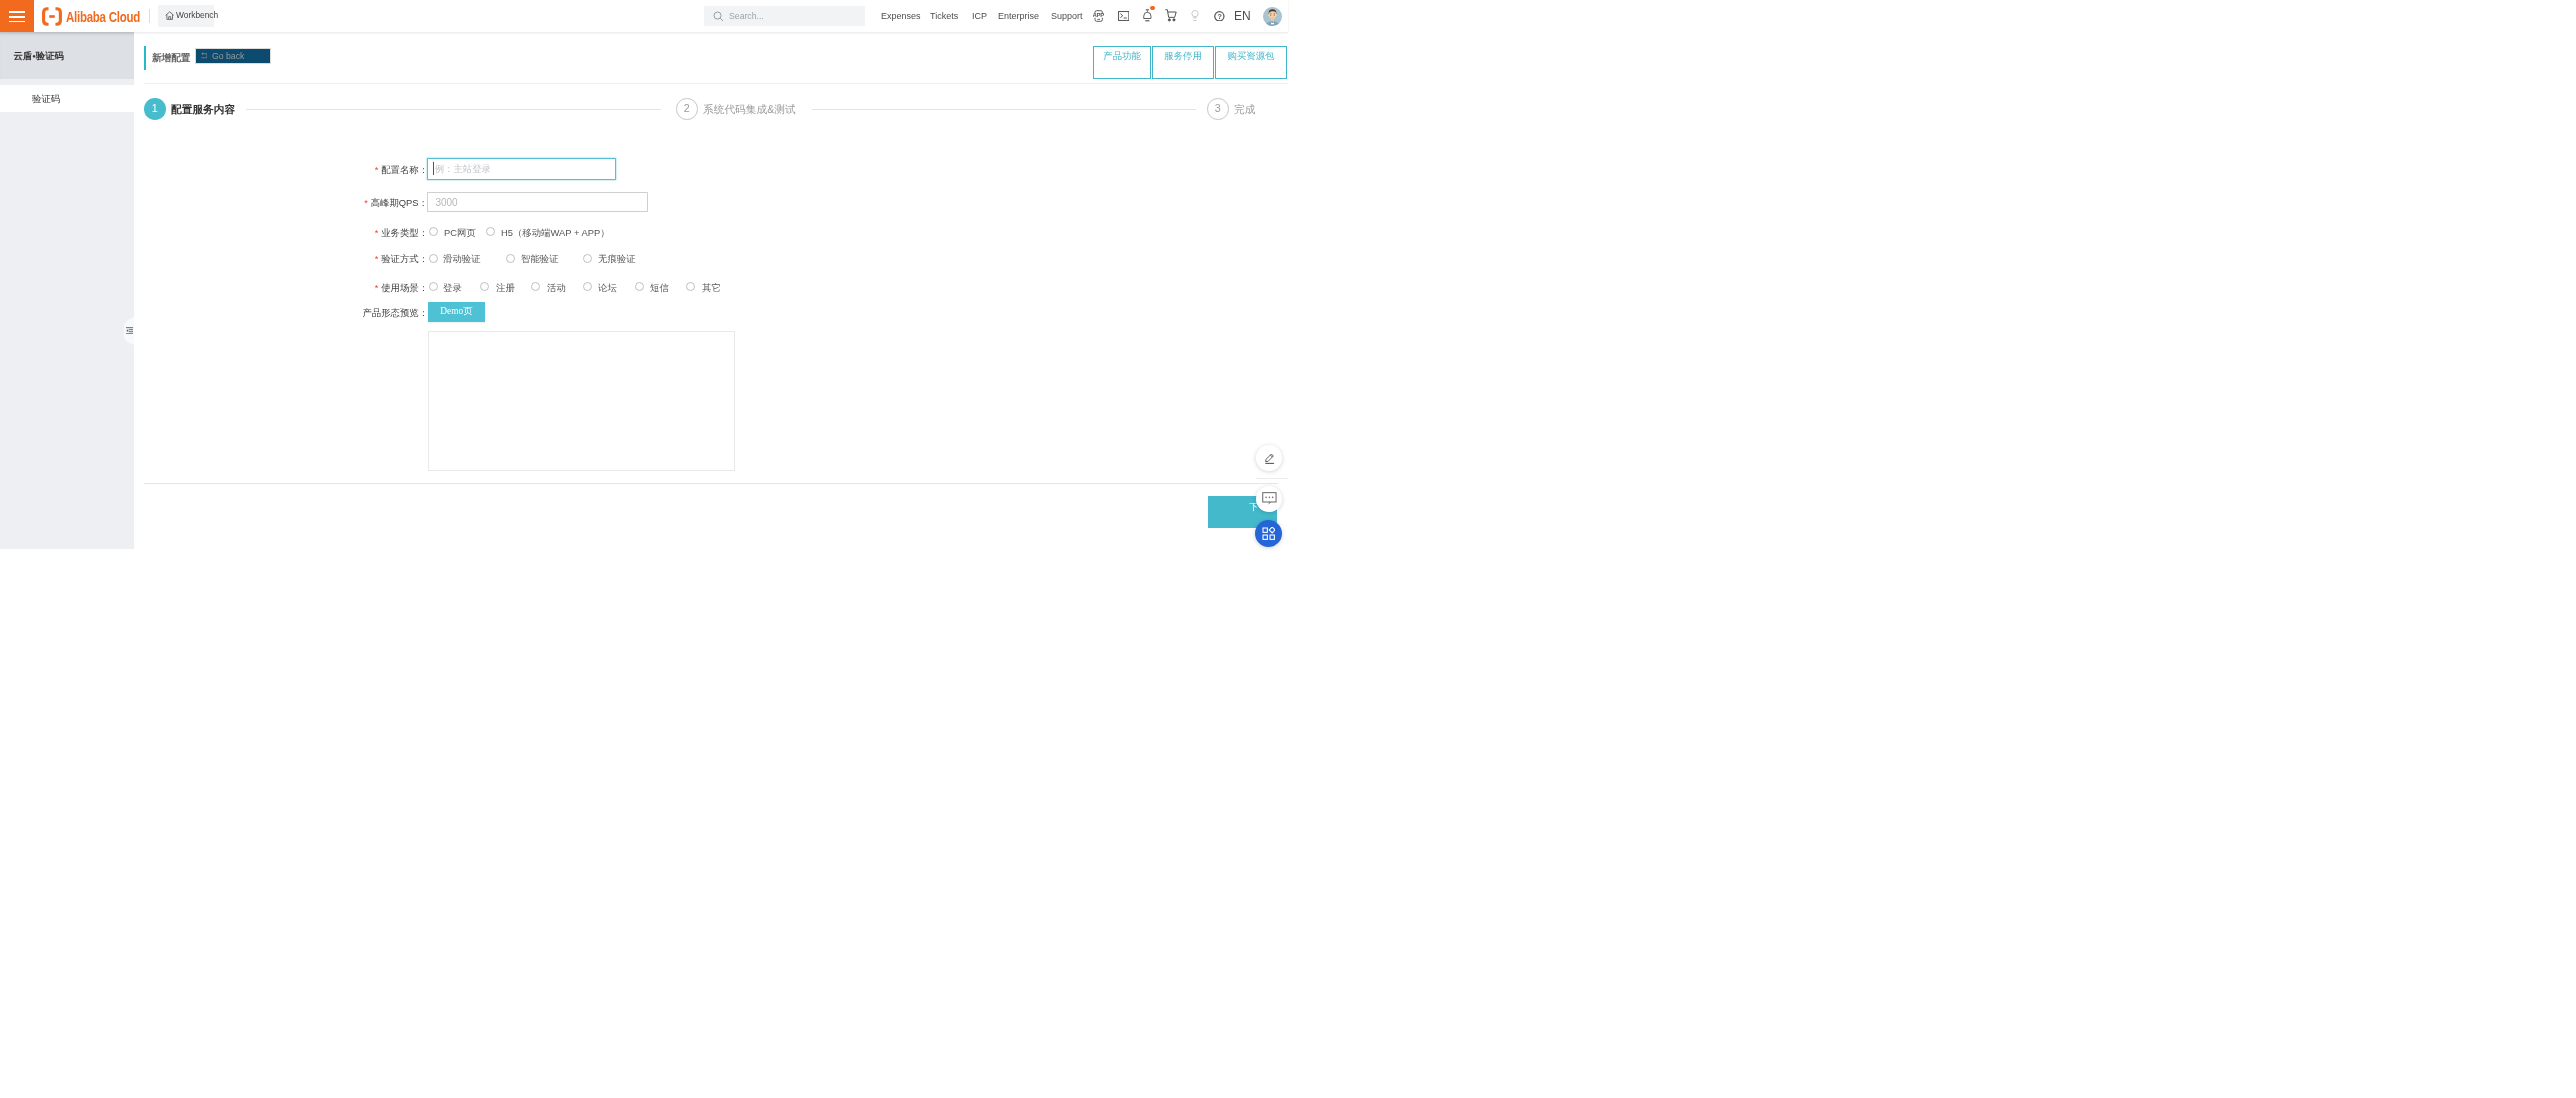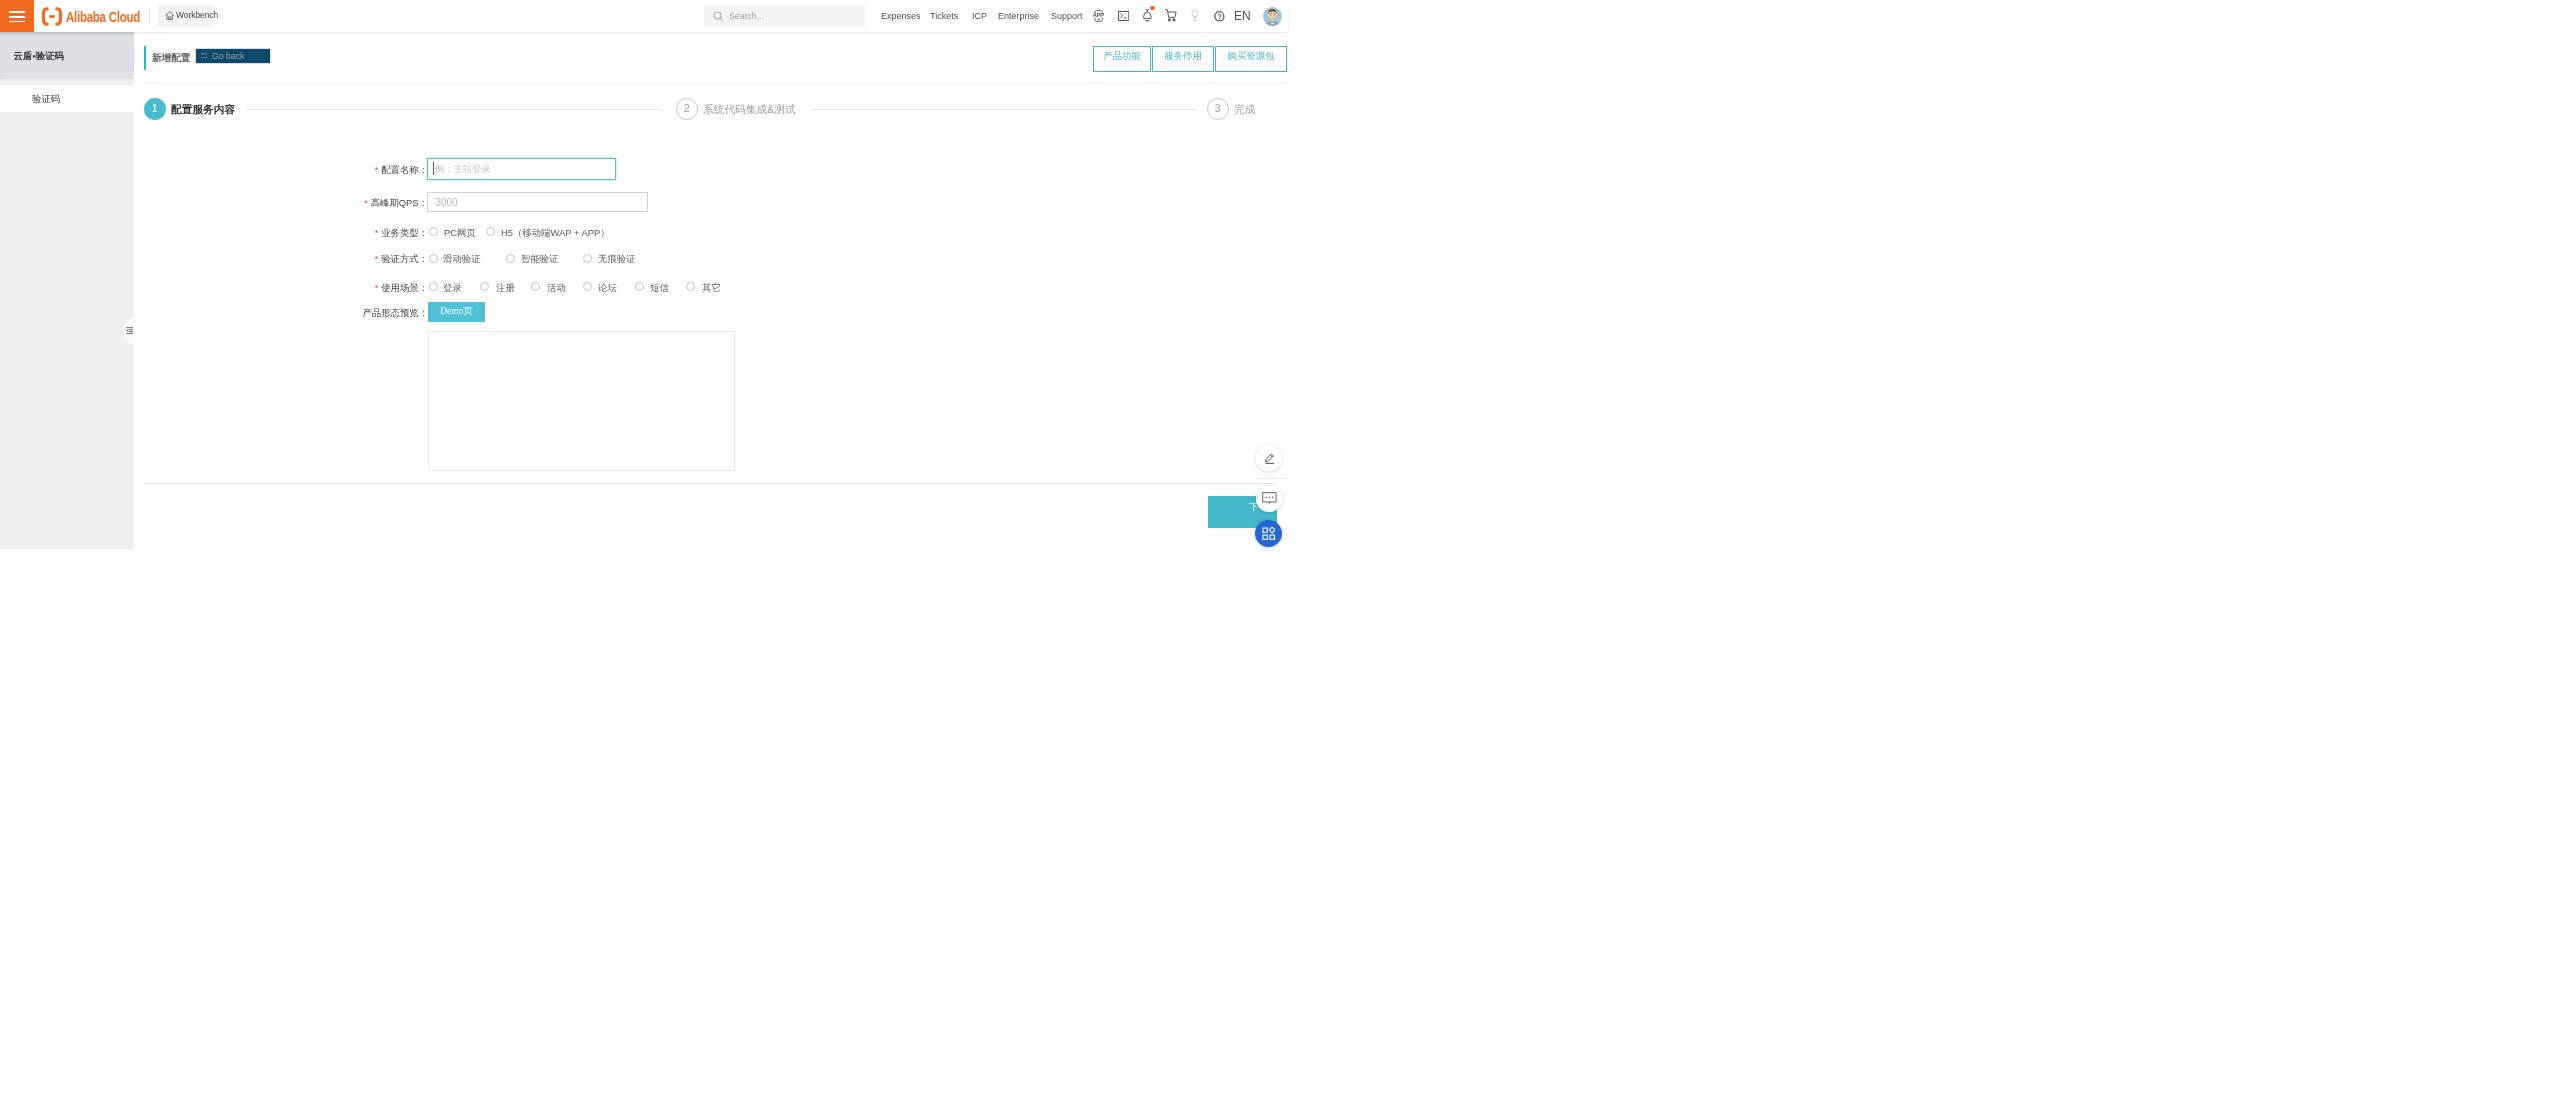--- a/index.html
+++ b/index.html
@@ -36,21 +36,21 @@
   #collapseicon { position:absolute; left:126px; top:327px; }
 
   
   #titlebar { position:absolute; left:144px; top:46px; width:2px; height:23.5px; background:#27b9c8; }
   #pagetitle { position:absolute; left:152px; top:52px; font-size:9.7px; font-weight:bold; color:#636363; letter-spacing:-0.1px; }
   #gobackbtn { position:absolute; left:195px; top:48px; width:76px; height:16px; border:0.7px solid #dcdcdc;
     border-radius:0.7px; color:#999; font-size:8.7px; line-height:14.8px; background:#0c4a6e; }
   #gobackbtn svg { position:absolute; left:4.7px; top:3.4px; }
   #gobackbtn span { position:absolute; left:16px; }
   #hdrline { position:absolute; left:144px; top:83px; width:1144px; height:0.7px; background:#efefef; }
-  .topbtn { position:absolute; top:46px; height:26px; border:0.7px solid #42b6c9; color:#42b6c9;
+  .topbtn { position:absolute; top:46px; height:33px; border:0.7px solid #42b6c9; color:#42b6c9;
     font-size:9.4px; text-align:center; line-height:18px; background:#fff; }
 
   
   .stepcircle { position:absolute; border-radius:50%; }
   #sc1 { left:144px; top:98px; width:21.5px; height:21.5px; background:#47bccd; color:#fff;
     font-size:10.7px; text-align:center; line-height:21.5px; }
   #st1 { position:absolute; left:171px; top:103px; font-size:10.7px; font-weight:bold; color:#333; }
   .stepline { position:absolute; top:109px; height:0.7px; background:#e4e4e4; }
   #sc2 { left:676px; top:98px; width:21.5px; height:21.5px; border:1.3px solid #c6c6c6; color:#9b9b9b;
     font-size:10.7px; text-align:center; line-height:19px; }

